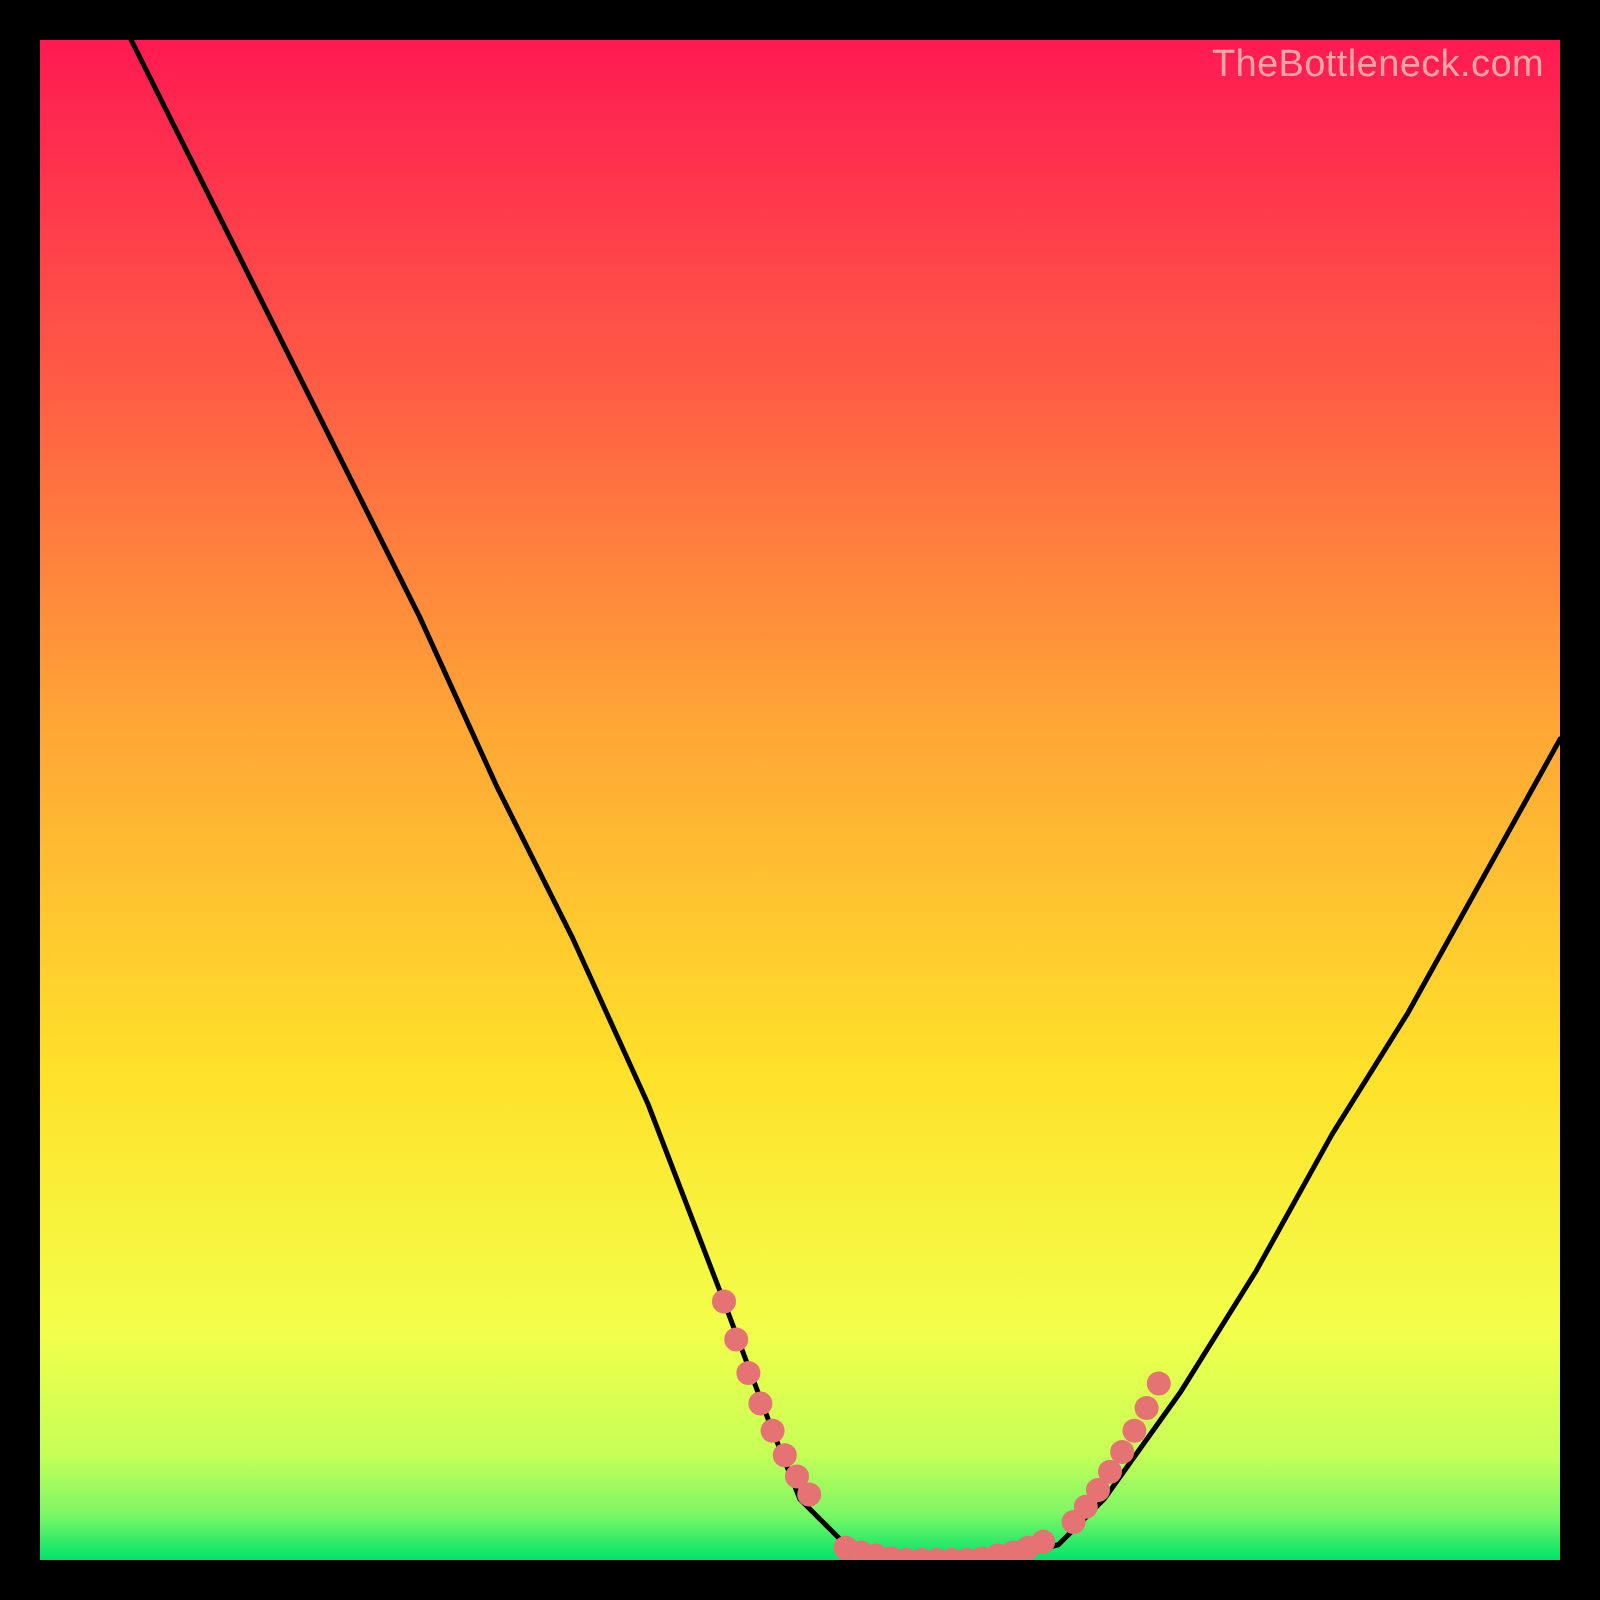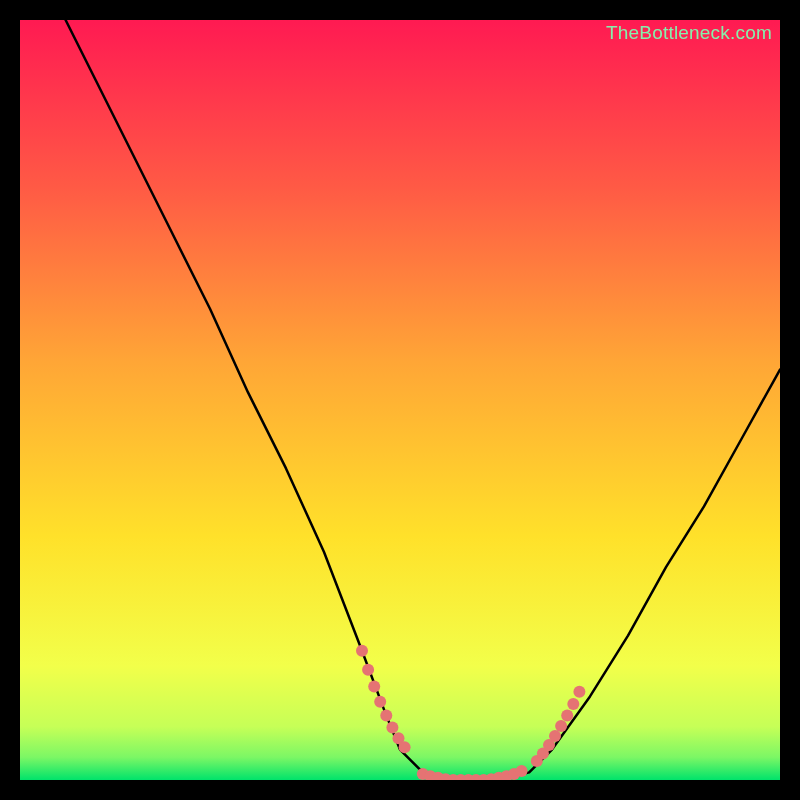--- a/index.html
+++ b/index.html
@@ -23,21 +23,21 @@
     position: absolute;
     left: 0;
     top: 0;
     width: 760px;
     height: 760px;
   }
   .watermark {
     position: absolute;
     top: 2px;
     right: 8px;
-    color: #86efac;
+    color: #fca5a5;
     font-size: 19px;
     font-weight: 500;
     letter-spacing: 0.2px;
   }
   svg { display: block; }
 </style>
 </head>
 <body>
 
 <div class="frame">

